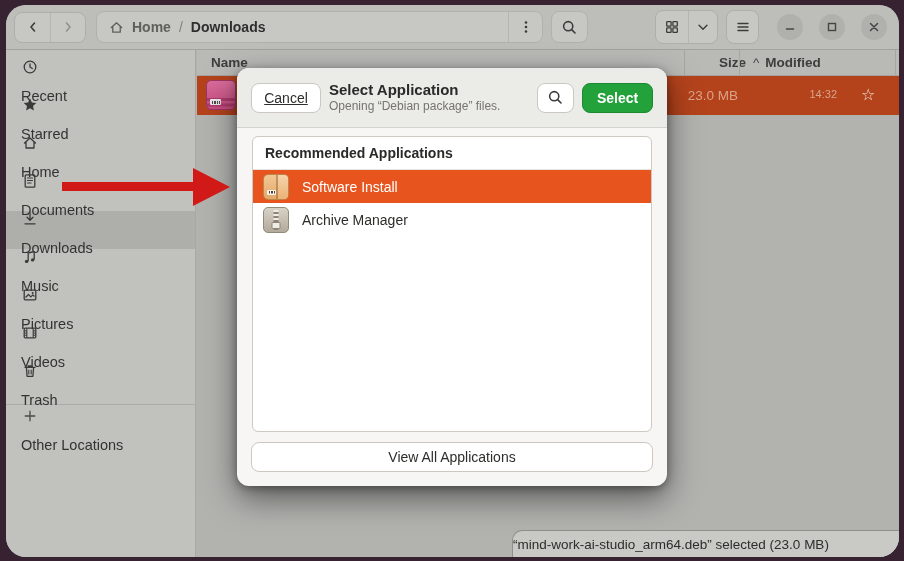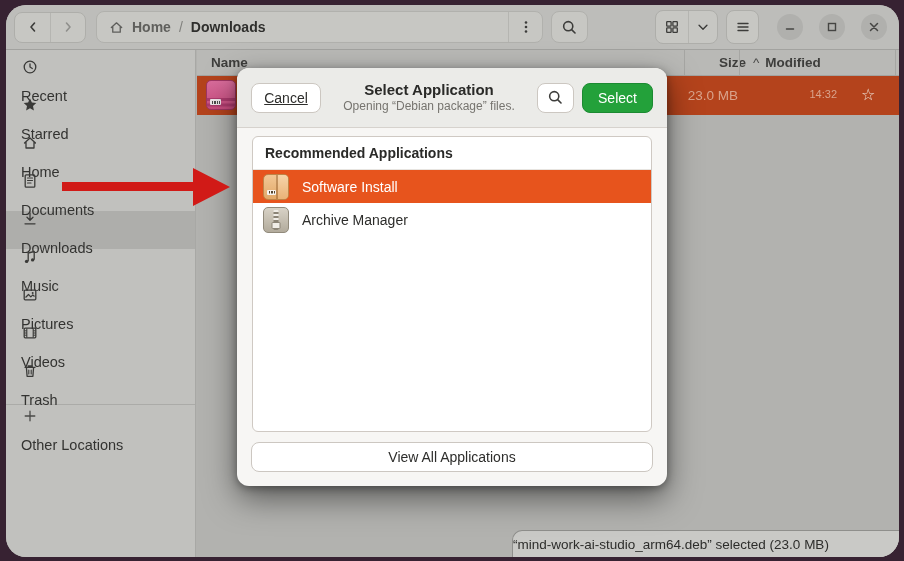--- a/index.html
+++ b/index.html
@@ -113,26 +113,26 @@
 
   
   .dialog { position:absolute; left:237px; top:68px; width:430px; height:418px; z-index:10;
     border-radius:12px; background:#f7f6f4;
     box-shadow:0 12px 32px rgba(0,0,0,.5), 0 2px 8px rgba(0,0,0,.35); }
   .dlg-header { height:60px; background:#ebebe8; border-bottom:1px solid #d6d2cd;
     border-radius:12px 12px 0 0; display:flex; align-items:center; padding:0 14px; gap:8px; }
   .btn { background:#fff; border:1px solid #ccc7c1; border-radius:8px;
     font-size:14px; color:#2d2d2b; display:flex; align-items:center; justify-content:center; }
   .cancel-btn { width:70px; height:30px;text-decoration:underline; }
-  .dlg-titles { flex:1; text-align:center; line-height:1.25; }
+  .dlg-titles { flex:1; text-align:left; line-height:1.25; }
   .dlg-title { font-size:15px; font-weight:bold; color:#2a2a28; }
   .dlg-sub { font-size:12px; color:#76746f; }
   .dlg-search { width:37px; height:30px; }
   .select-btn { width:71px; height:30px; border-radius:8px; border:1px solid #1b8a31;
-    background:#23a13a; color:#fff; font-size:14px; font-weight:normal;
+    background:#23a13a; color:#fff; font-size:14px; font-weight:bold;
     display:flex; align-items:center; justify-content:center; }
 
   .dlg-list { position:absolute; left:15px; top:68px; width:400px; height:296px;
     background:#fff; border:1px solid #cfc9c3; border-radius:6px; overflow:hidden; }
   .dl-header { height:33px; line-height:33px; padding-left:12px; font-size:14px;
     font-weight:bold; color:#2a2a28; border-bottom:1px solid #e7e4e0; }
   .app-row { height:33px; display:flex; align-items:center; gap:13px; padding-left:10px;
     font-size:14px; color:#2d2d2b; }
   .app-row.selected { background:#e7541d; color:#fff; }
 

